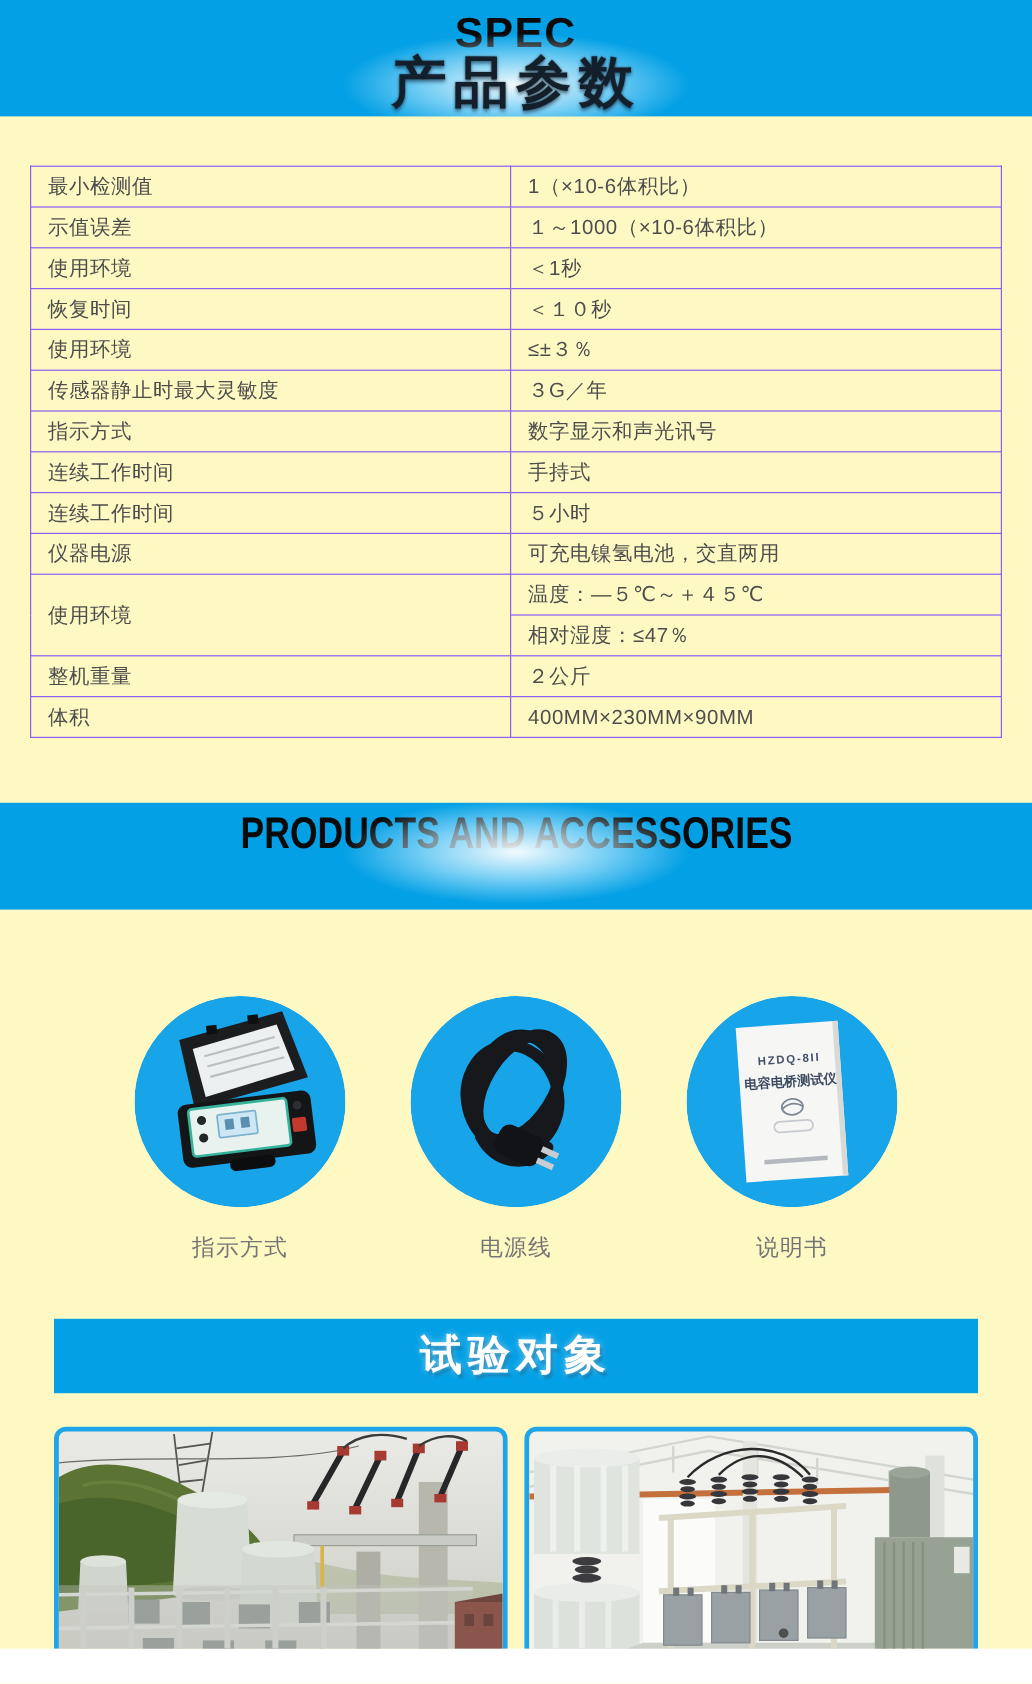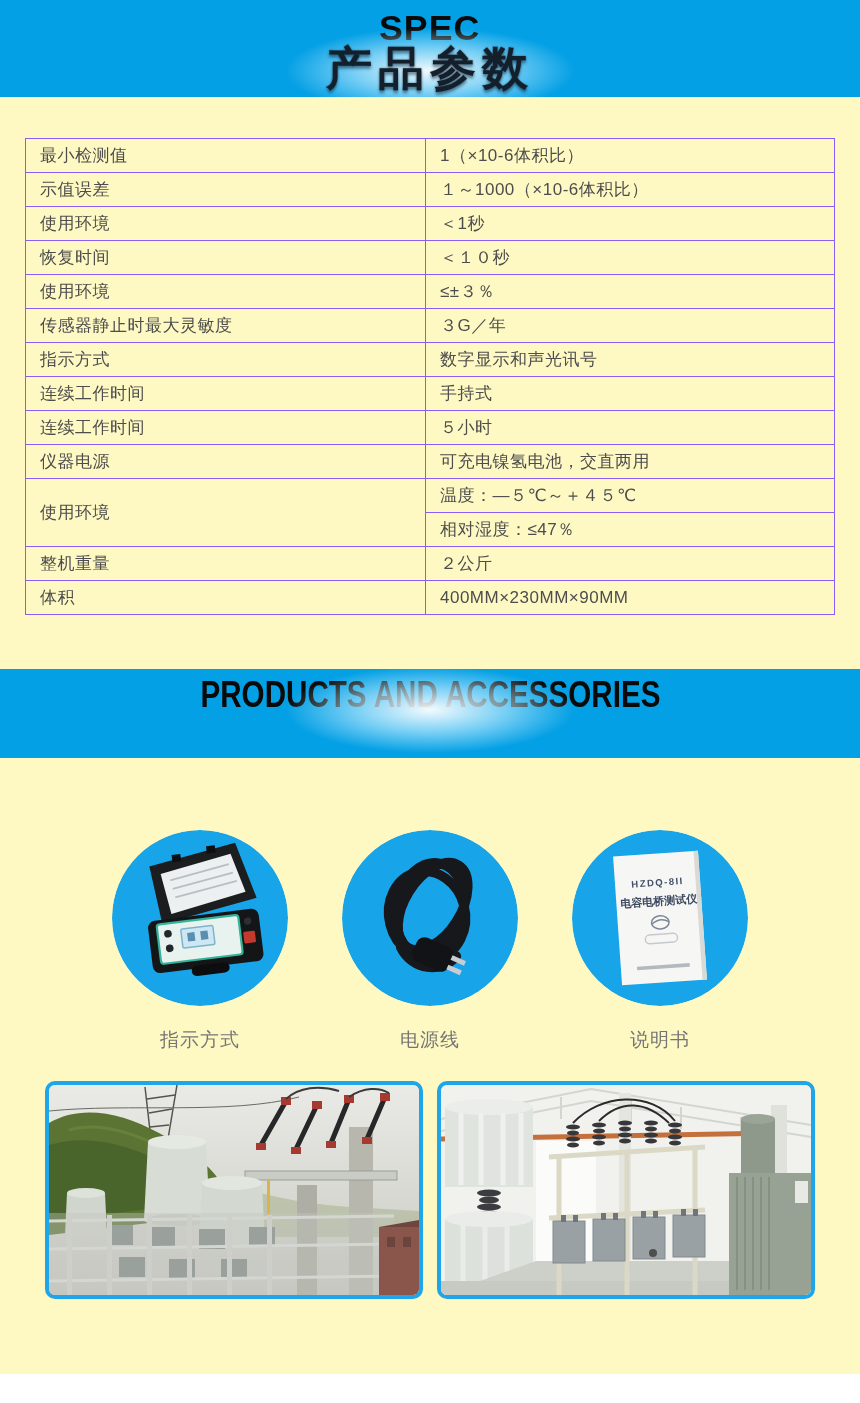--- a/index.html
+++ b/index.html
@@ -181,20 +181,23 @@
       </svg>
     </div>
   </div>
 
   <div class="acc-labels">
     <div class="acc-label">指示方式</div>
     <div class="acc-label">电源线</div>
     <div class="acc-label">说明书</div>
   </div>
 
+  <div class="banner">
+    <span class="banner-text">试验对象</span>
+  </div>
 
   <div class="photos">
 
     <div class="photo">
       <svg viewBox="0 0 370 210">
         <defs>
           <linearGradient id="sky1" x1="0" y1="0" x2="0" y2="1">
             <stop offset="0" stop-color="#eaeae6"></stop>
               <stop offset="1" stop-color="#c9c9c3"></stop>
           </linearGradient>

